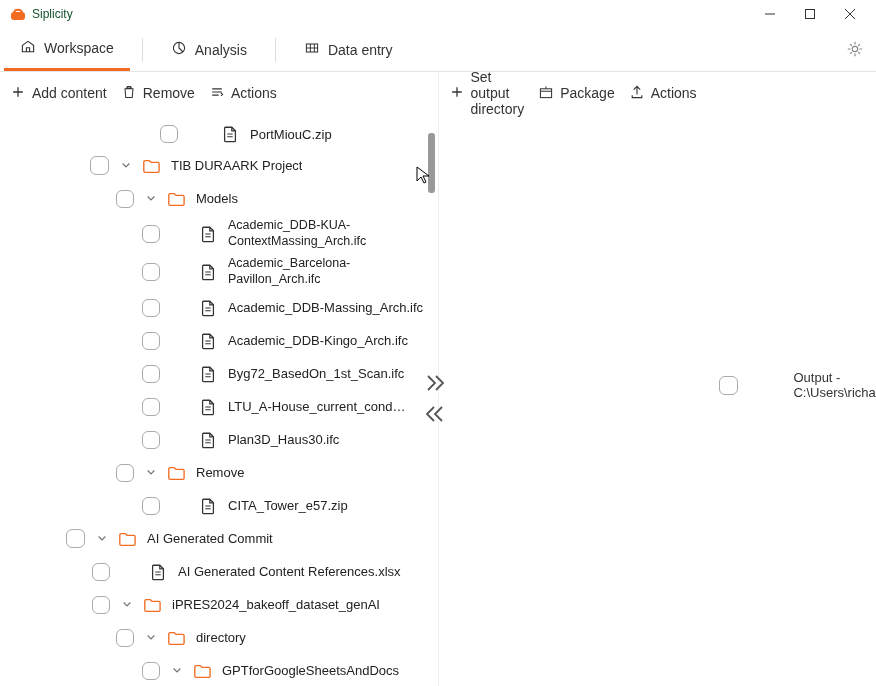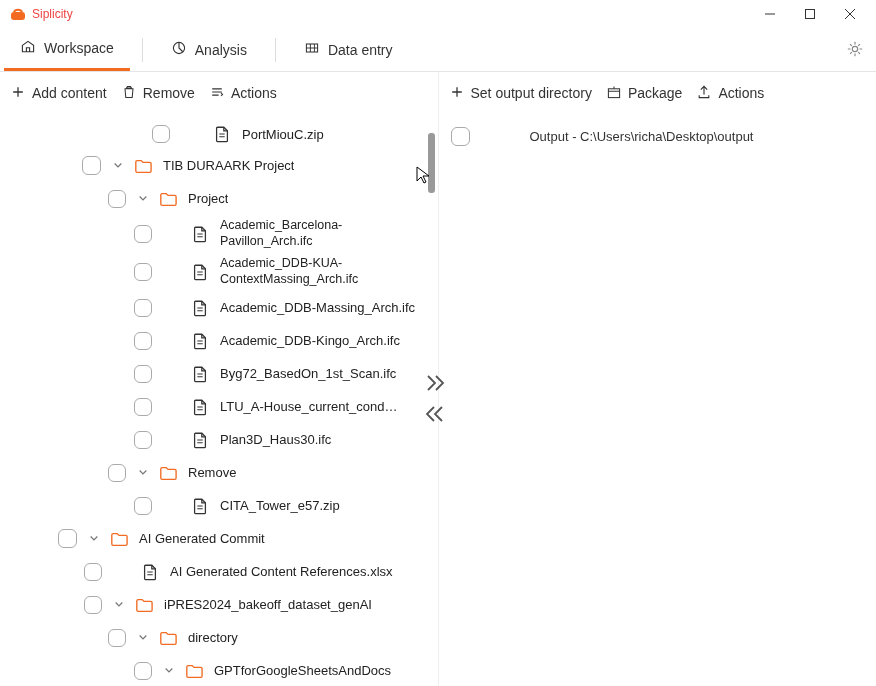--- a/index.html
+++ b/index.html
@@ -15,21 +15,21 @@
   }
   
   .titlebar {
     height: 28px;
     display: flex;
     align-items: center;
     padding: 0 10px;
     position: relative;
   }
   .titlebar .app-icon { width:16px; height:16px; margin-right:6px; }
-  .titlebar .title { font-size:12px; color:#ef4444; }
+  .titlebar .title { font-size:12px; color:#14532d; }
   .win-controls { position:absolute; right:6px; top:0; display:flex; }
   .win-btn { width:40px; height:28px; display:flex; align-items:center; justify-content:center; }
   .win-btn svg { width:12px; height:12px; }
   
   .navbar {
     height: 44px;
     display: flex;
     align-items: center;
     padding: 0 4px;
     border-bottom: 1px solid #e5e5e5;
@@ -41,28 +41,28 @@
     font-size:14px; color:#333;
     cursor:pointer;
     gap:8px;
   }
   .nav-item.active { border-bottom: 3px solid #f26b21; }
   .nav-sep { width:1px; height:24px; background:#ddd; align-self:center; margin:0 12px;}
   .gear { position:absolute; right:12px; top:12px; color:#888; }
   
   .main { display:flex; height: calc(686px - 28px - 44px); }
   .left-pane { flex:1; min-width:0; border-right:1px solid #eee; display:flex; flex-direction:column; position:relative;}
-  .right-pane { flex:1; min-width:0; display:flex; flex-direction:column;}
+  .right-pane { flex:1; min-width:0; display:flex; flex-direction:row;}
   .action-bar { height:43px; display:flex; padding:0 10px; gap:14px; font-size:14px; border-bottom:1px solid transparent;}
   .action-btn { display:flex; align-items:center; gap:6px; color:#333; cursor:pointer; }
   .action-btn svg, .nav-item svg { width:16px; height:16px; }
   
   .tree-viewport { flex:1; overflow:hidden; position:relative; padding-top:4px;}
   .tree-content { position:absolute; left:0; right:0; top:4px; }
-  .row { display:flex; align-items:center; height:33px; white-space:nowrap; padding-left:8px;}
+  .row { display:flex; align-items:center; height:33px; white-space:nowrap; padding-left:16px;}
   .row.tight { height:30px; }
   .checkbox {
     width:18px; height:18px; border:1.5px solid #aaa; border-radius:6px;
     flex-shrink:0; margin-right:8px;
   }
   .checkbox.big { width:19px; height:19px; }
   .chevron {
     width:18px; height:18px; display:flex; align-items:center; justify-content:center;
     flex-shrink:0; margin-right:4px; color:#777;
   }
@@ -259,45 +259,45 @@
           <span class="chevron">
               <svg viewBox="0 0 12 12">
                 <use href="#i-chev-down"></use>
               </svg>
             </span>
           <span class="icon-slot folder-icon">
               <svg viewBox="0 0 20 20">
                 <use href="#i-folder"></use>
               </svg>
             </span>
-          <span class="file-label">Project</span>
+          <span class="file-label">Models</span>
         </div>
 
         <div class="row" style="height:38px">
           <span class="ind" style="width:126px"></span>
           <span class="checkbox"></span>
           <span class="ind" style="width:28px"></span>
           <span class="icon-slot">
               <svg viewBox="0 0 20 20">
                 <use href="#i-file"></use>
               </svg>
             </span>
+          <span class="file-label wrap">Academic_DDB-KUA-ContextMassing_Arch.ifc</span>
+        </div>
+
+        <div class="row" style="height:38px">
+          <span class="ind" style="width:126px"></span>
+          <span class="checkbox"></span>
+          <span class="ind" style="width:28px"></span>
+          <span class="icon-slot">
+              <svg viewBox="0 0 20 20">
+                <use href="#i-file"></use>
+              </svg>
+            </span>
           <span class="file-label wrap">Academic_Barcelona-Pavillon_Arch.ifc</span>
-        </div>
-
-        <div class="row" style="height:38px">
-          <span class="ind" style="width:126px"></span>
-          <span class="checkbox"></span>
-          <span class="ind" style="width:28px"></span>
-          <span class="icon-slot">
-              <svg viewBox="0 0 20 20">
-                <use href="#i-file"></use>
-              </svg>
-            </span>
-          <span class="file-label wrap">Academic_DDB-KUA-ContextMassing_Arch.ifc</span>
         </div>
 
         <div class="row">
           <span class="ind" style="width:126px"></span>
             <span class="checkbox"></span>
             <span class="ind" style="width:28px"></span>
           <span class="icon-slot">
               <svg viewBox="0 0 20 20">
                 <use href="#i-file"></use>
               </svg>

